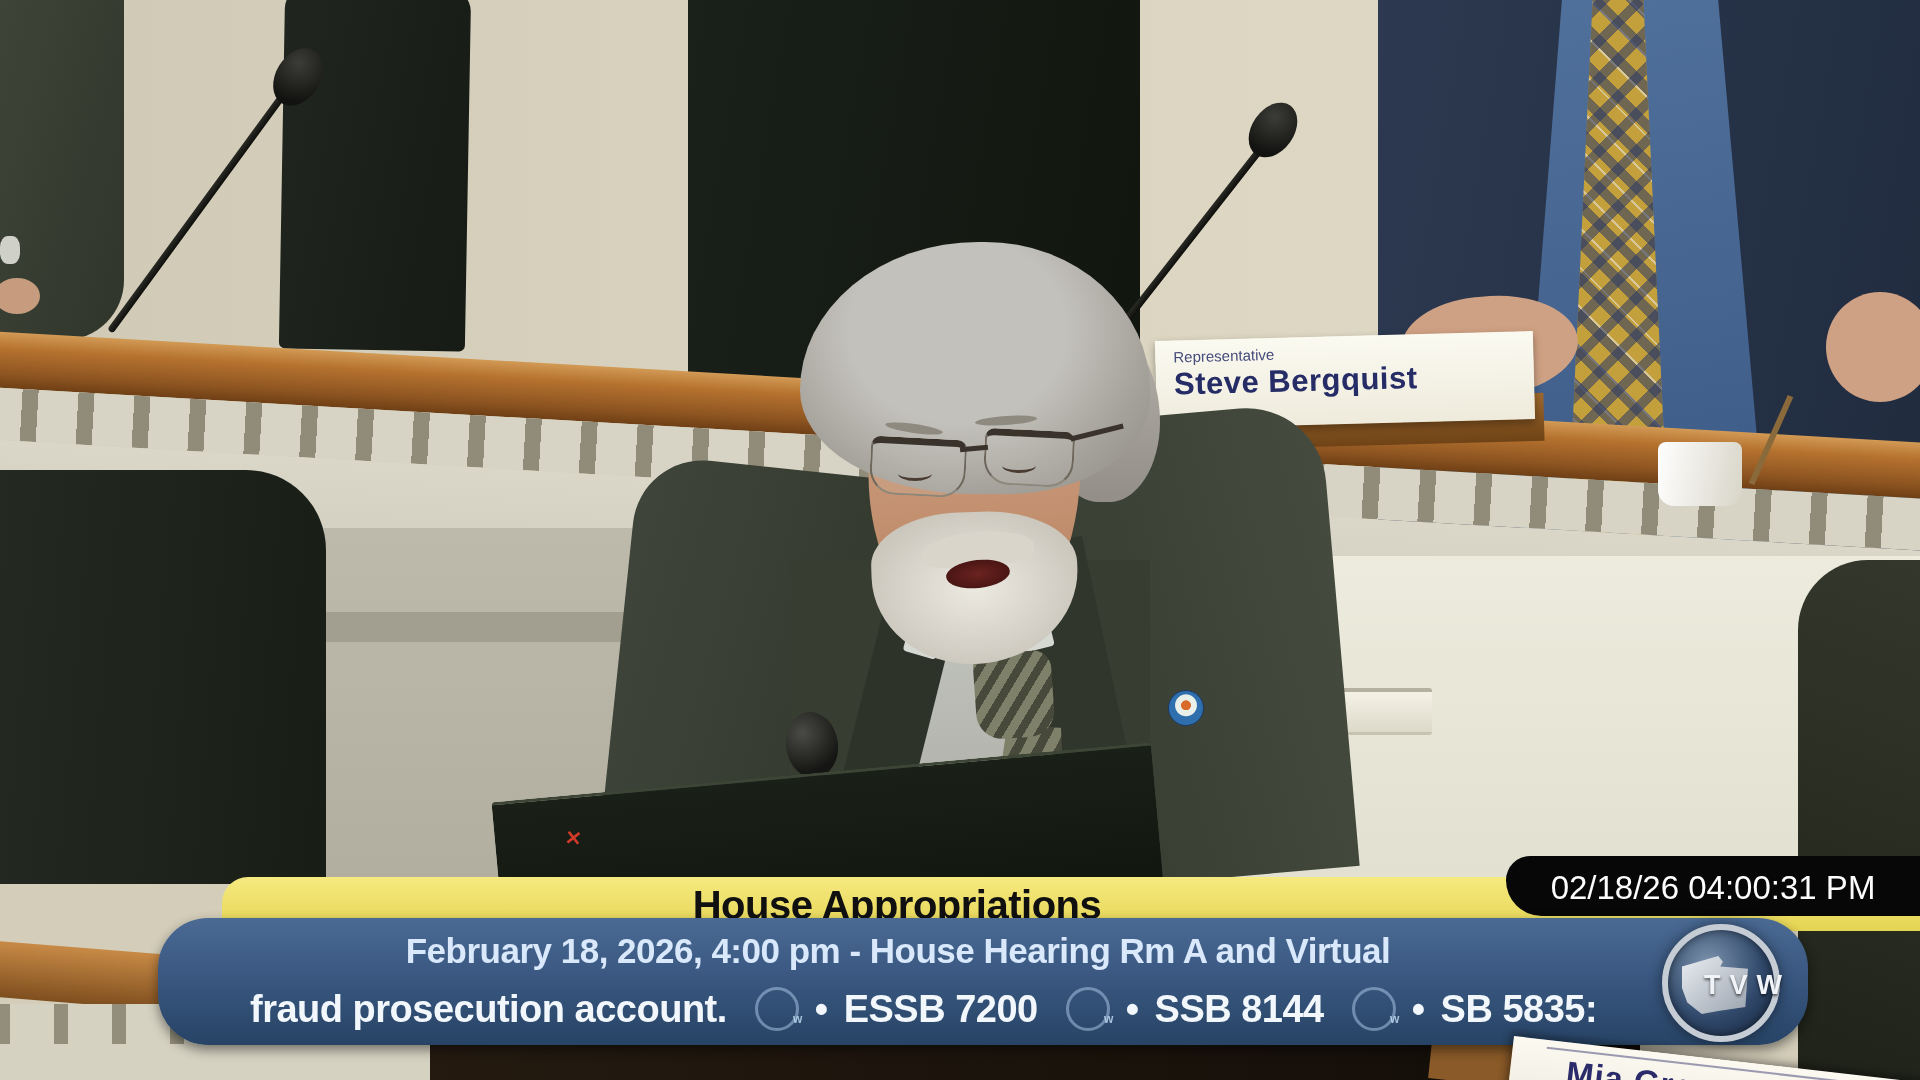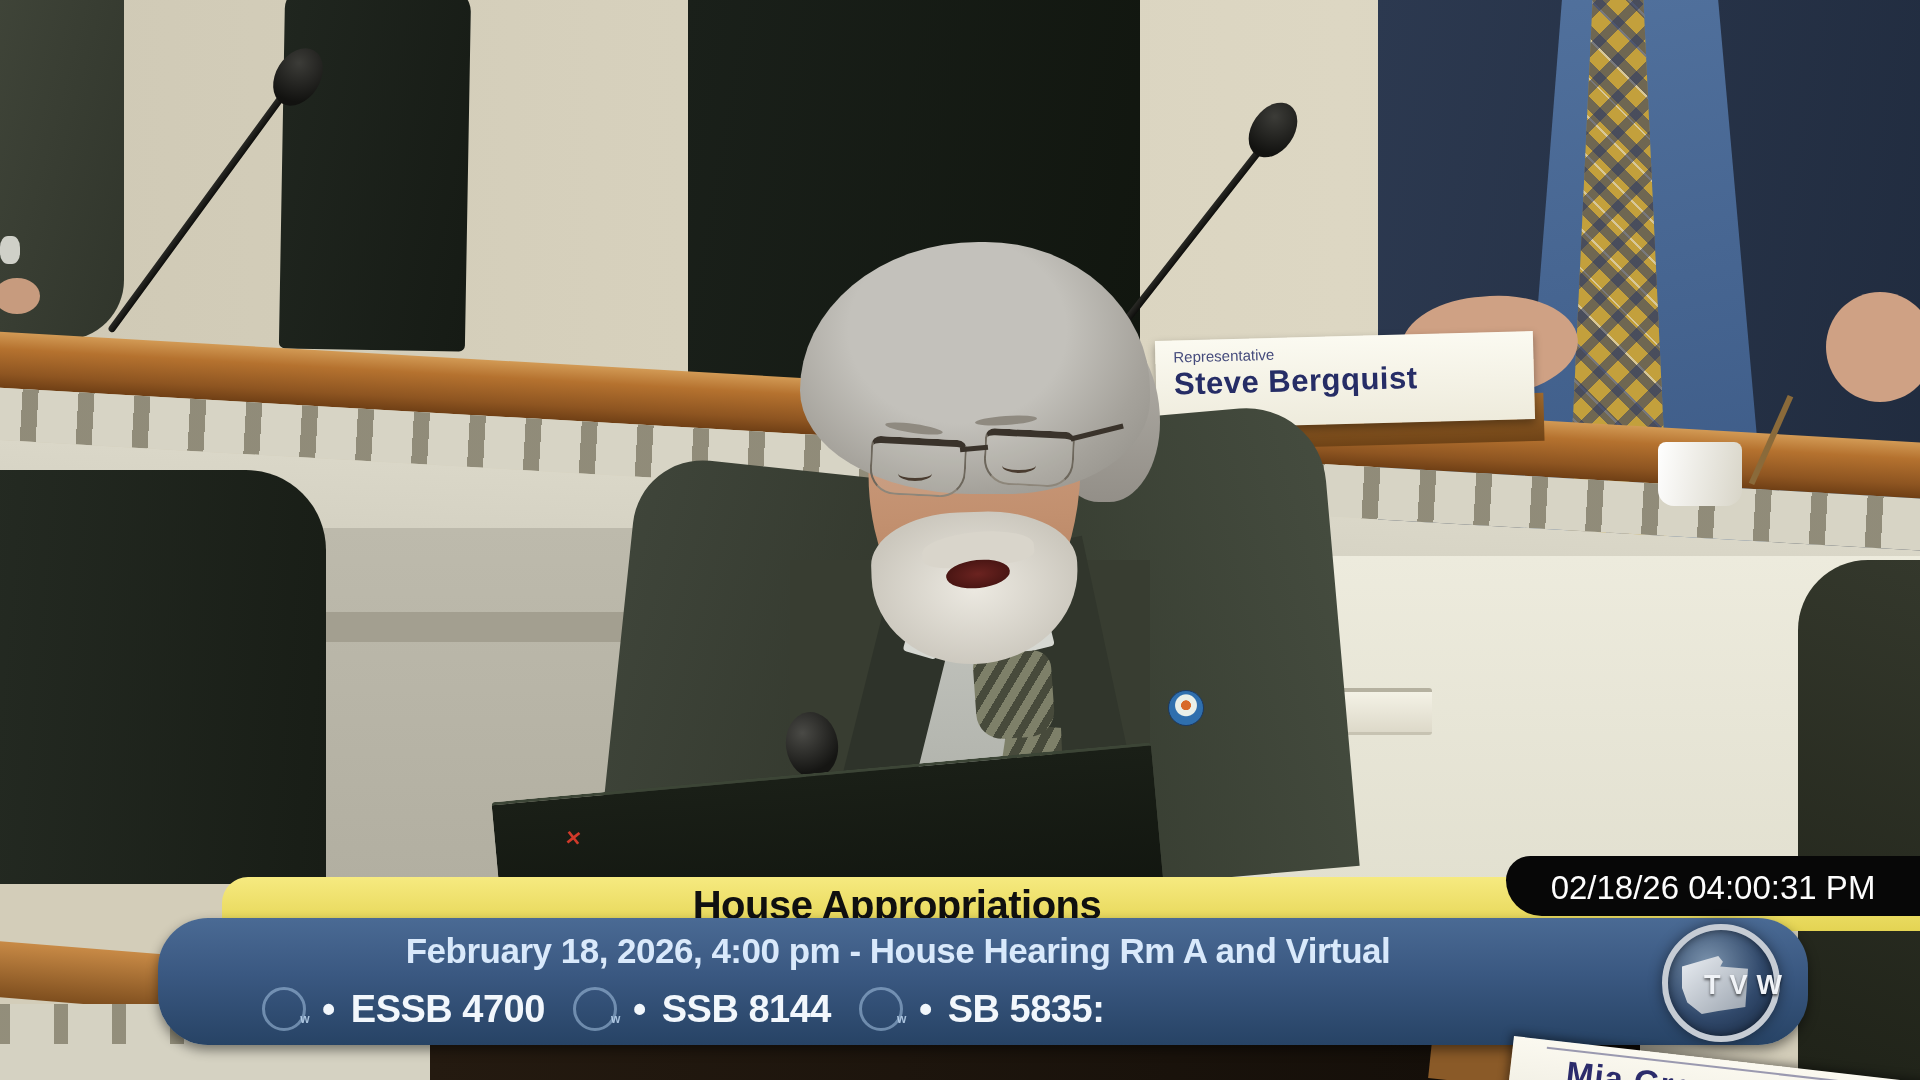--- a/index.html
+++ b/index.html
@@ -228,25 +228,26 @@
   <div class="abs under-strip"></div>
   <div class="abs wood-corner"></div>
 
   <div class="abs banner-yellow">
     <div class="txt">House Appropriations</div>
   </div>
   <div class="abs timebox">02/18/26 04:00:31 PM</div>
   <div class="abs banner-blue">
     <div class="line-session">February 18, 2026, 4:00 pm - House Hearing Rm A and Virtual</div>
     <div class="line-ticker">
+      <span>fraud prosecution account.</span>
       <span class="spinner">
           <span class="wglyph">w</span>
         </span>
       <span class="bullet">•</span>
-      <span>ESSB 4700</span>
+      <span>ESSB 7200</span>
       <span class="spinner">
           <span class="wglyph">w</span>
         </span>
       <span class="bullet">•</span>
       <span>SSB 8144</span>
       <span class="spinner">
           <span class="wglyph">w</span>
         </span>
       <span class="bullet">•</span>
       <span>SB 5835:</span>

